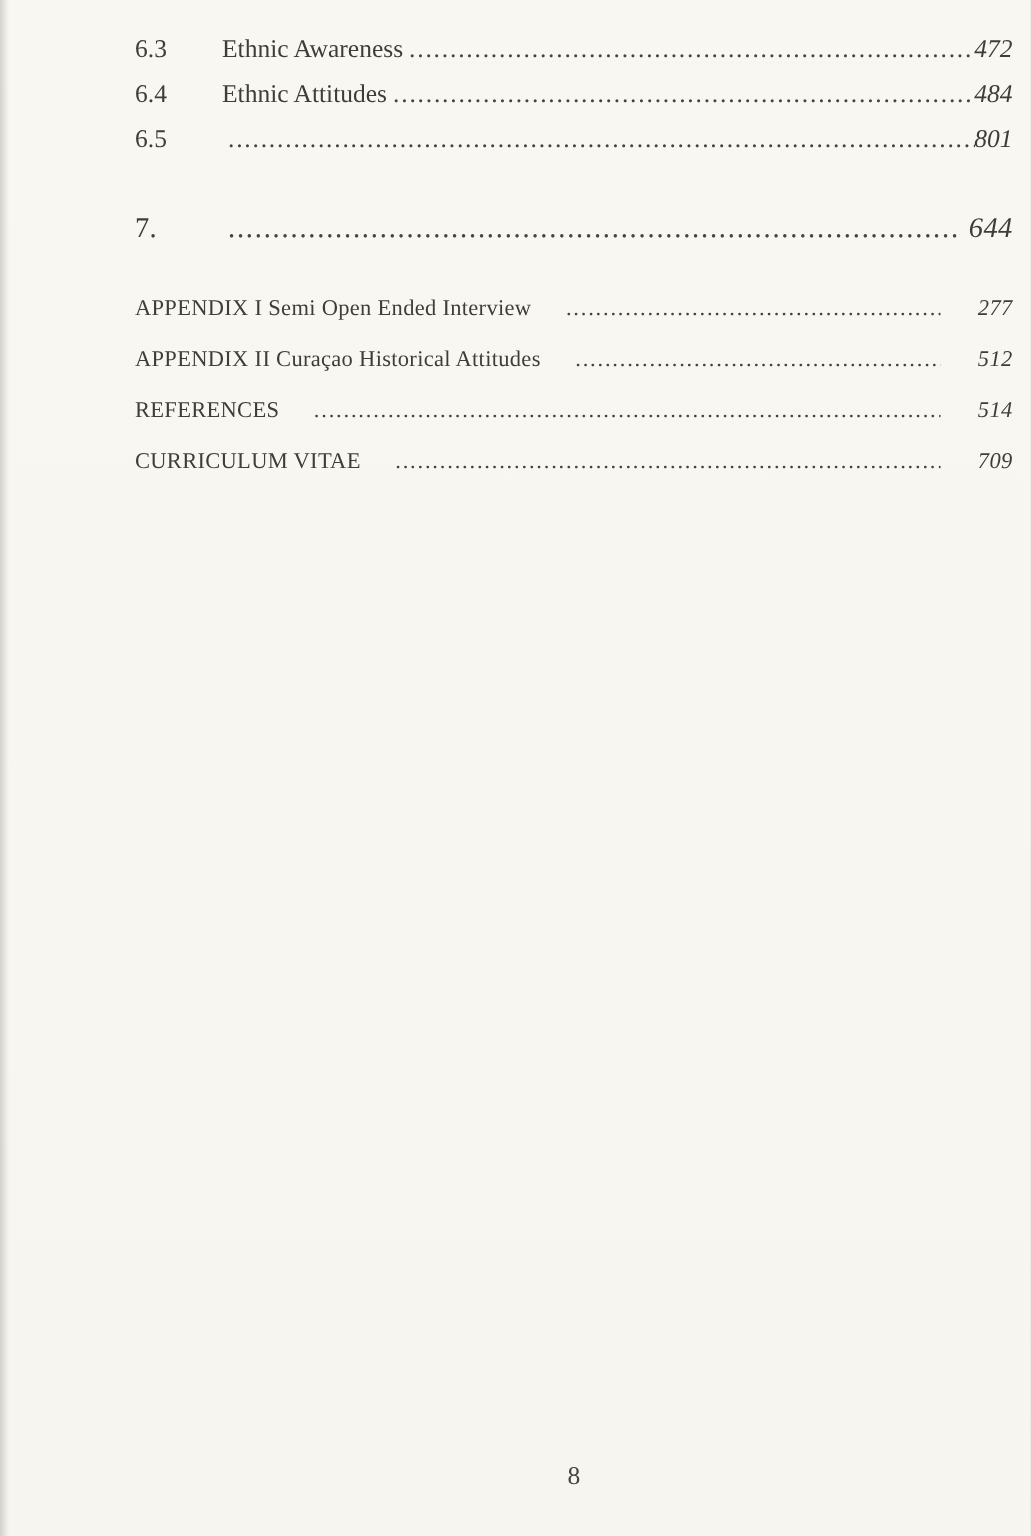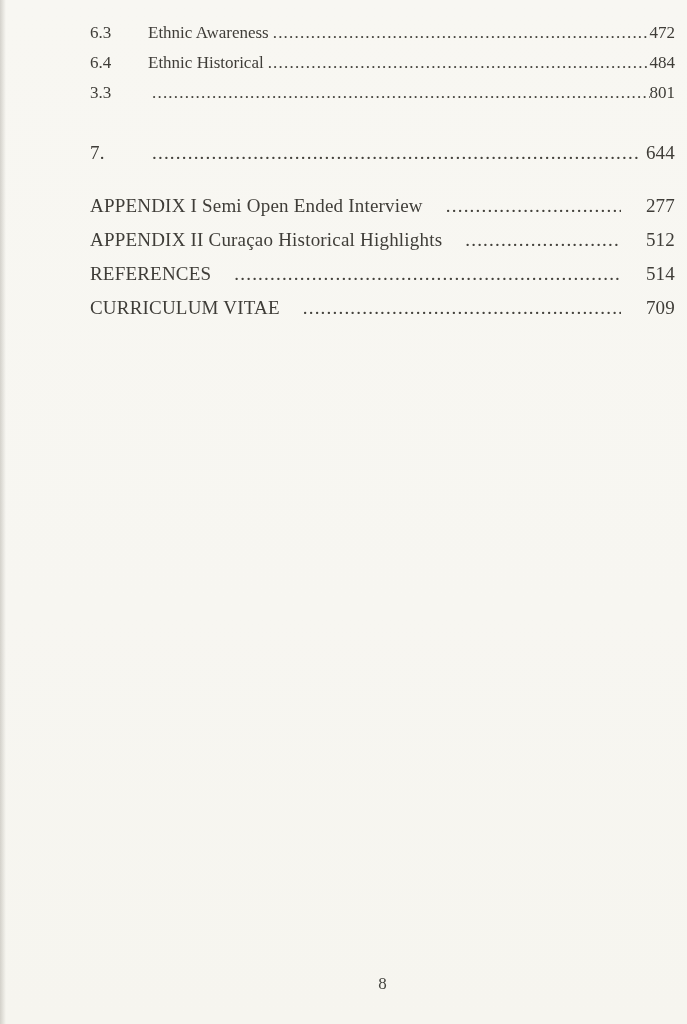--- a/index.html
+++ b/index.html
@@ -42,21 +42,21 @@
     height: 30px;
     line-height: 30px;
   }
   .row.chapter {
     font-size: 19px;
     height: 32px;
     line-height: 32px;
     letter-spacing: 0.2px;
   }
   .row.back {
-    font-size: 19px;
+    font-size: 15px;
     height: 34px;
     line-height: 34px;
     letter-spacing: 0.2px;
     gap: 19px;
   }
   .num-col {
     flex: 0 0 58px;
   }
   .title {
     flex: 0 0 auto;
@@ -66,20 +66,21 @@
     min-width: 0;
     overflow: hidden;
     white-space: nowrap;
     letter-spacing: 1.2px;
     padding: 0 1px 0 4px;
     color: #45433d;
   }
   .pagenum {
     flex: 0 0 auto;
     text-align: right;
+    font-style: italic;
   }
   .row.gapnum .pagenum {
     padding-left: 6px;
   }
   .spacer-a { height: 29px; }
   .spacer-b { height: 20px; }
   .footer {
     position: absolute;
     left: 90px;
     right: 12px;
@@ -100,27 +101,27 @@
 
     <div class="row sub">
       <span class="num-col">6.3</span>
       <span class="title">Ethnic Awareness</span>
       <span class="leader">............................................................................................................................................................................................................................................................................................................</span>
       <span class="pagenum">472</span>
     </div>
 
     <div class="row sub">
       <span class="num-col">6.4</span>
-      <span class="title">Ethnic Historical</span>
+      <span class="title">Ethnic Attitudes</span>
       <span class="leader">............................................................................................................................................................................................................................................................................................................</span>
       <span class="pagenum">484</span>
     </div>
 
     <div class="row sub">
-      <span class="num-col">3.3</span>
+      <span class="num-col">6.5</span>
       <span class="leader">............................................................................................................................................................................................................................................................................................................</span>
       <span class="pagenum">801</span>
     </div>
 
     <div class="spacer-a"></div>
 
     <div class="row chapter gapnum">
       <span class="num-col">7.</span>
       <span class="leader">............................................................................................................................................................................................................................................................................................................</span>
       <span class="pagenum">644</span>
@@ -128,21 +129,21 @@
 
     <div class="spacer-b"></div>
 
     <div class="row back gapnum">
       <span class="title">APPENDIX I Semi Open Ended Interview</span>
       <span class="leader">............................................................................................................................................................................................................................................................................................................</span>
       <span class="pagenum">277</span>
     </div>
 
     <div class="row back gapnum">
-      <span class="title">APPENDIX II Curaçao Historical Highlights</span>
+      <span class="title">APPENDIX II Curaçao Historical Attitudes</span>
       <span class="leader">............................................................................................................................................................................................................................................................................................................</span>
       <span class="pagenum">512</span>
     </div>
 
     <div class="row back gapnum">
       <span class="title">REFERENCES</span>
       <span class="leader">............................................................................................................................................................................................................................................................................................................</span>
       <span class="pagenum">514</span>
     </div>
 

